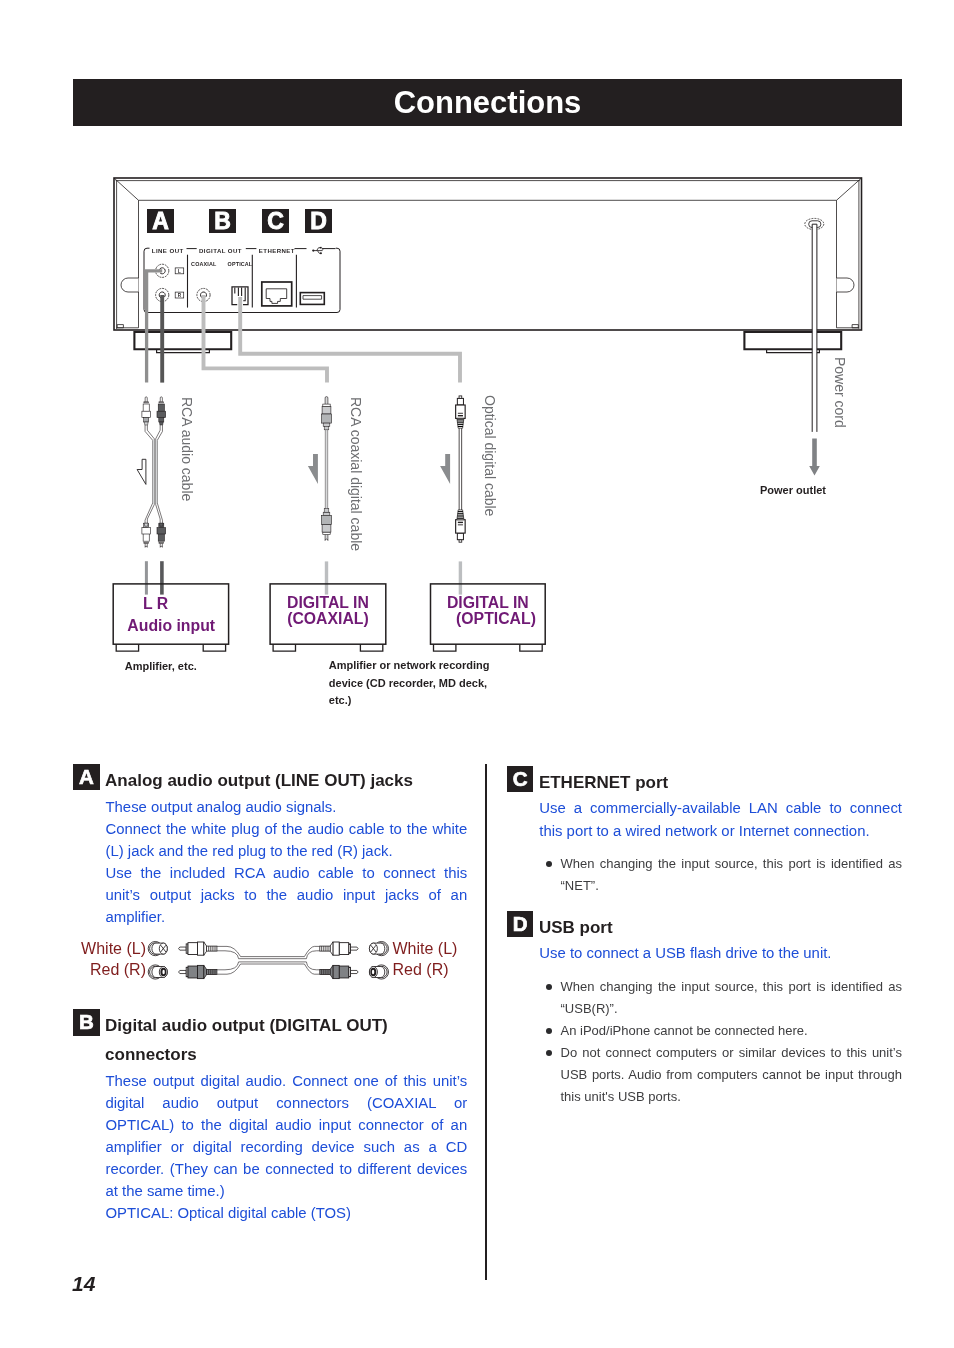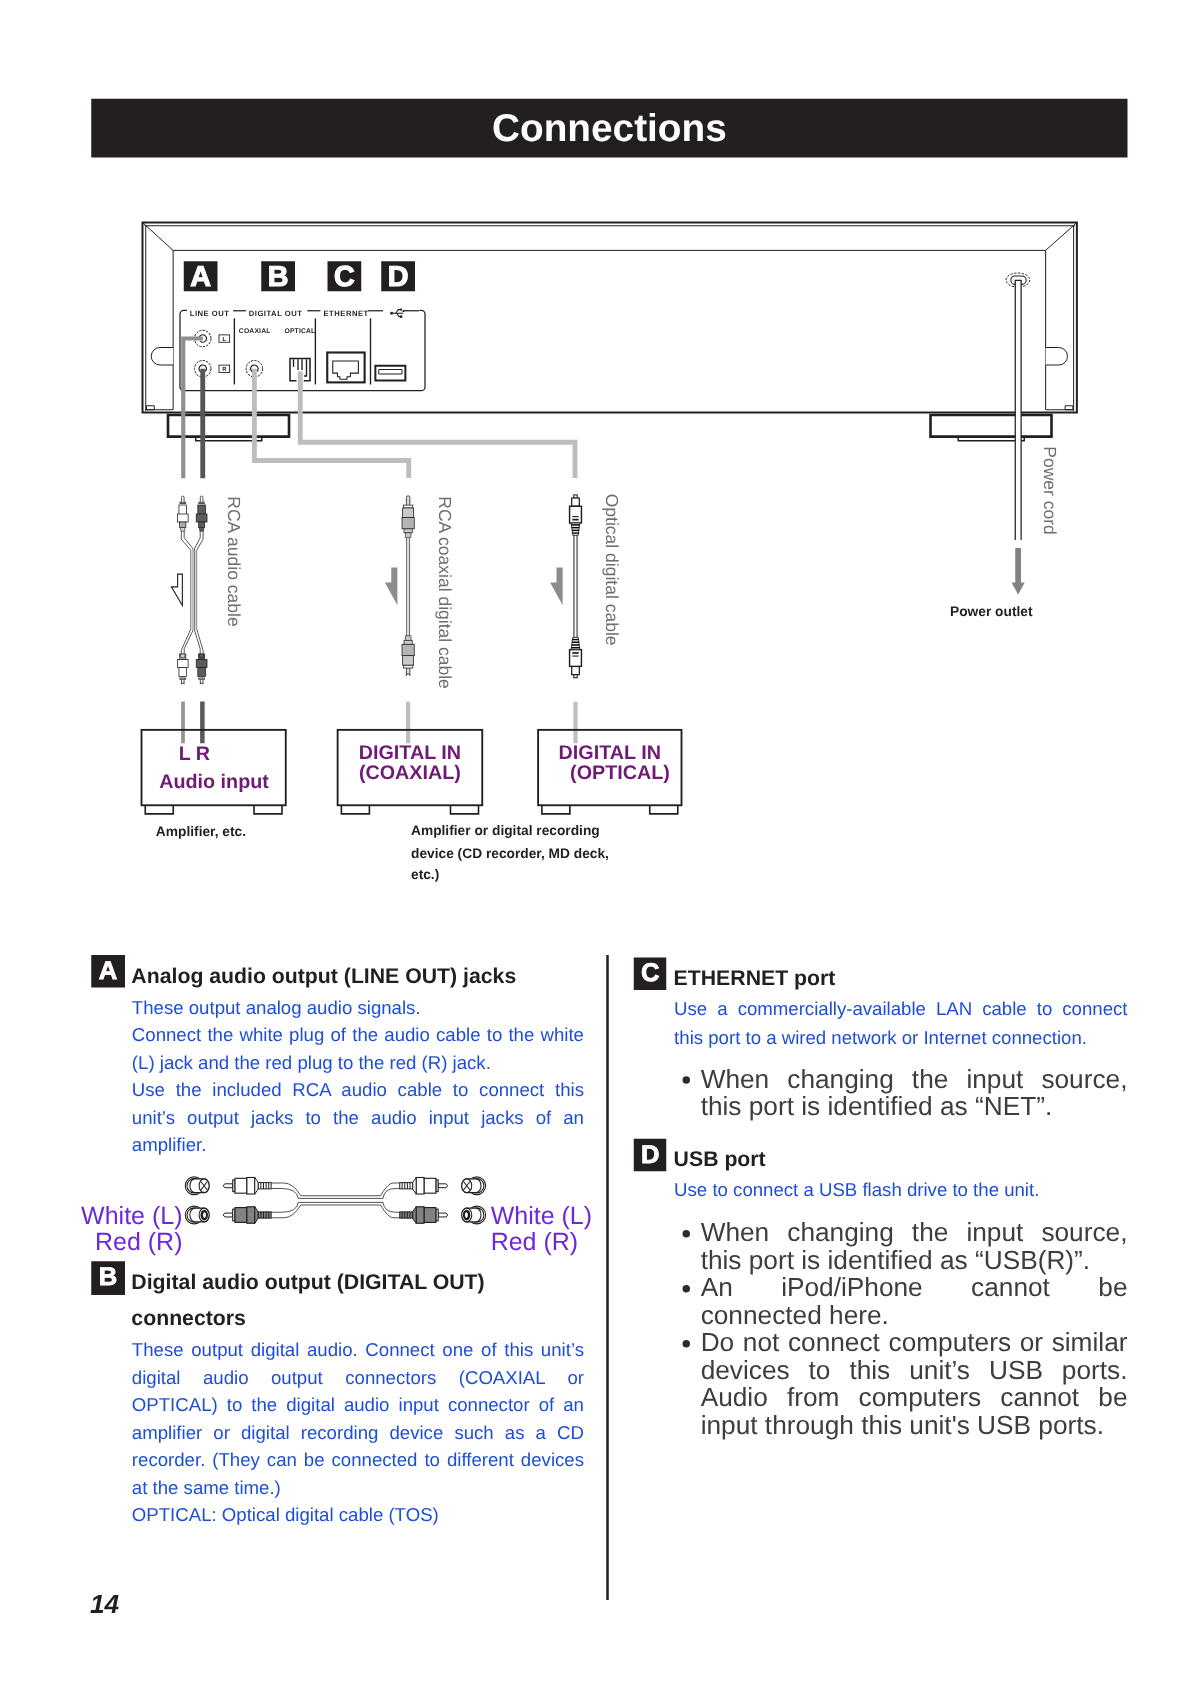--- a/index.html
+++ b/index.html
@@ -30,27 +30,27 @@
   .sec-head{position:relative;margin:0;padding-left:31.9px;min-height:26.4px;padding-top:3.1px;}
   .sec-badge{position:absolute;left:0;top:0;width:26.4px;height:26.4px;background:#231f20;color:#fff;
      font-size:20.5px;font-weight:bold;text-align:center;line-height:26.8px;
      -webkit-text-stroke:0.7px #fff;}
   .sec-title{display:block;font-size:17px;font-weight:bold;color:#231f20;line-height:28.6px;}
   .body1{margin:0;font-size:14.9px;line-height:22.1px;text-align:justify;color:#1d4ed8;hyphens:auto;}
   .nojust{text-align:left;}
   .blist{margin:11.2px 0 0 0;padding:0;list-style:none;}
   .blist li{margin-bottom:0;}
   .secgap{margin-top:13.5px;}
-  .blist li{position:relative;padding-left:15px;font-size:21px;line-height:22.1px;
+  .blist li{position:relative;padding-left:15px;font-size:13px;line-height:22.1px;
      text-align:justify;color:#3d3d3f;hyphens:auto;}
   .blist li:before{content:"";position:absolute;left:0px;top:8.0px;width:6.4px;height:6.4px;
      border-radius:50%;background:#2b2b2d;}
   .ind{margin-left:32.3px;}
   .ind2{margin-left:38.5px;}
-  .lg{position:absolute;font-size:20px;color:#6d28d9;line-height:22.1px;margin-top:24px;}
+  .lg{position:absolute;font-size:16px;color:#7f1d1d;line-height:22.1px;}
   .lgL{left:0;width:146px;text-align:right;}
   .lgR{left:392.5px;}
   .cable-illus-space{height:81px;}
   .notes{margin-top:8px;}
 </style>
 </head>
 <body>
 
 <div class="page">
   <div id="header-bar">
@@ -399,21 +399,21 @@
   </svg>
 
   <div id="diagram-text">
     <div class="dev-lbl" style="left:97.8px;top:596.3px;width:115.4px">L R</div>
     <div class="dev-lbl" style="left:113.5px;top:618.3px;width:115.4px">Audio input</div>
     <div class="dev-lbl" style="left:270.1px;top:595.3px;width:115.7px">DIGITAL IN</div>
     <div class="dev-lbl" style="left:270.1px;top:611.3px;width:115.7px">(COAXIAL)</div>
     <div class="dev-lbl" style="left:430.5px;top:595.3px;width:114.7px">DIGITAL IN</div>
     <div class="dev-lbl" style="left:430.5px;top:611.3px;width:131px">(OPTICAL)</div>
     <div class="dev-cap" style="left:124.7px;top:658px;">Amplifier, etc.</div>
-    <div class="dev-cap" style="left:328.8px;top:657px;width:180px;">Amplifier or digital recording device (CD recorder, MD deck, etc.)</div>
+    <div class="dev-cap" style="left:328.8px;top:657px;width:180px;">Amplifier or network recording device (CD recorder, MD deck, etc.)</div>
     <div class="cab-lbl" style="left:194.9px;top:396.9px;">RCA audio cable</div>
     <div class="cab-lbl" style="left:363.7px;top:396.9px;">RCA coaxial digital cable</div>
     <div class="cab-lbl" style="left:498.0px;top:395.3px;">Optical digital cable</div>
     <div class="cab-lbl" style="left:847.9px;top:357.3px;">Power cord</div>
     <div class="dev-cap" style="left:760px;top:482px;">Power outlet</div>
   </div>
   <div id="col-divider"></div>
 
   <div class="txtcol" id="col-left">
     <div class="sec-head">

